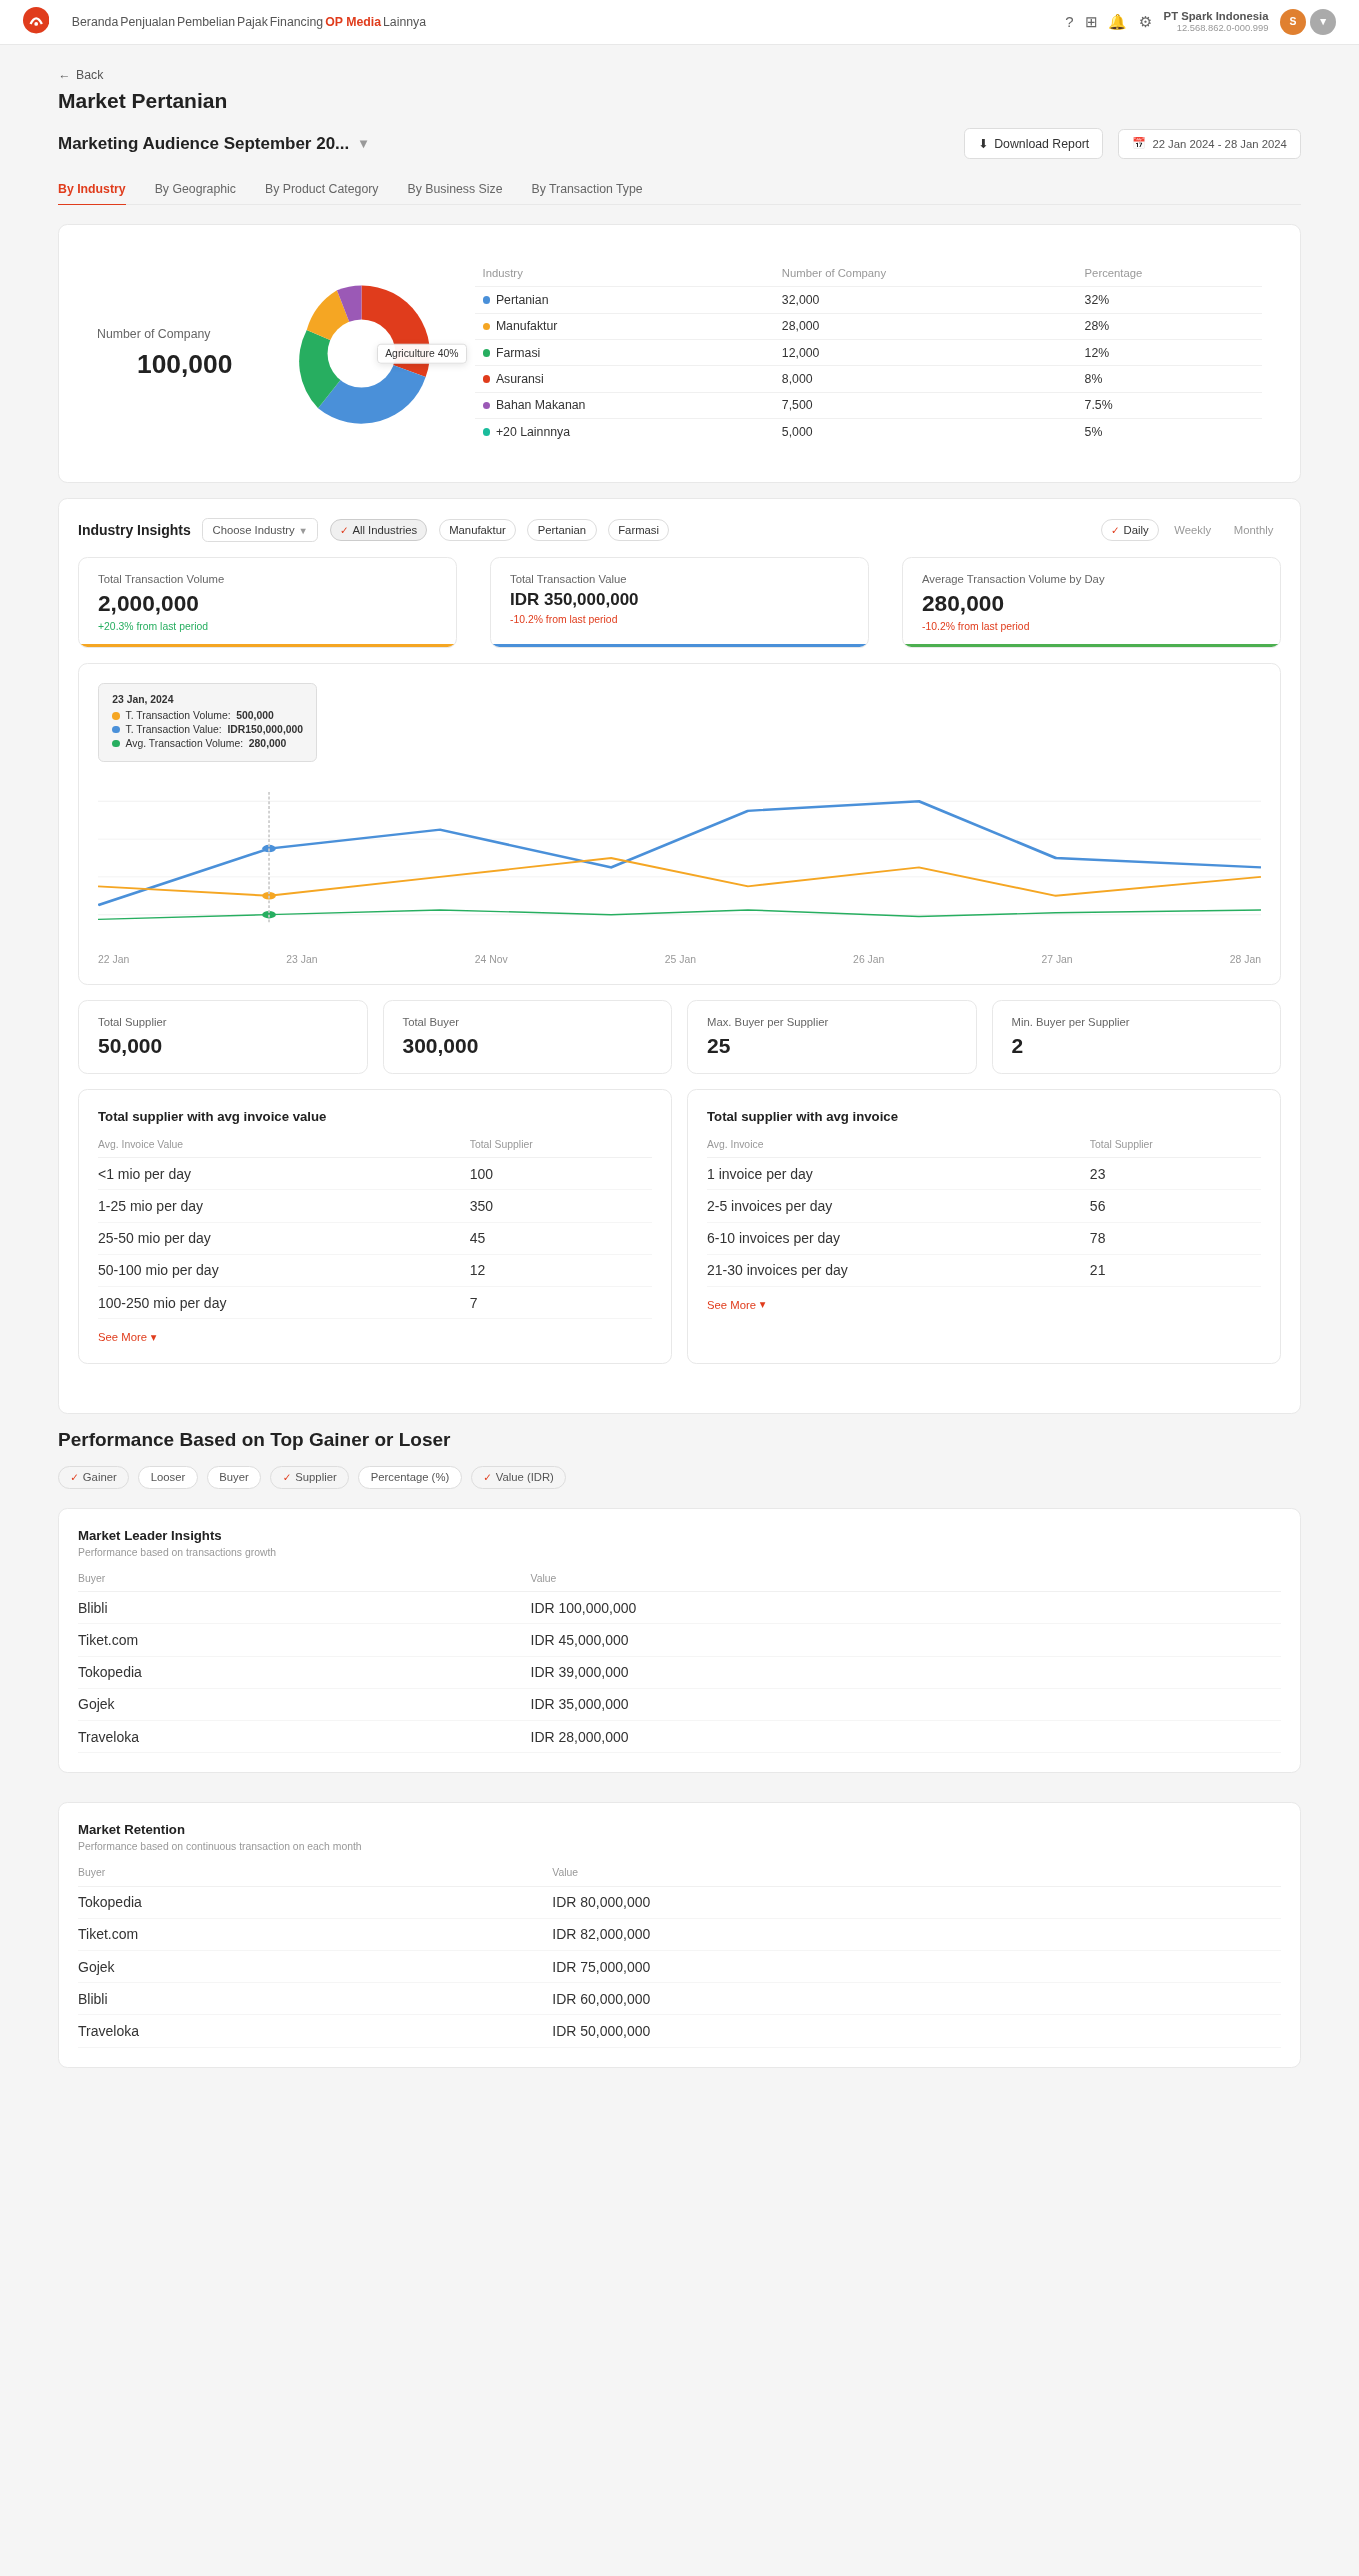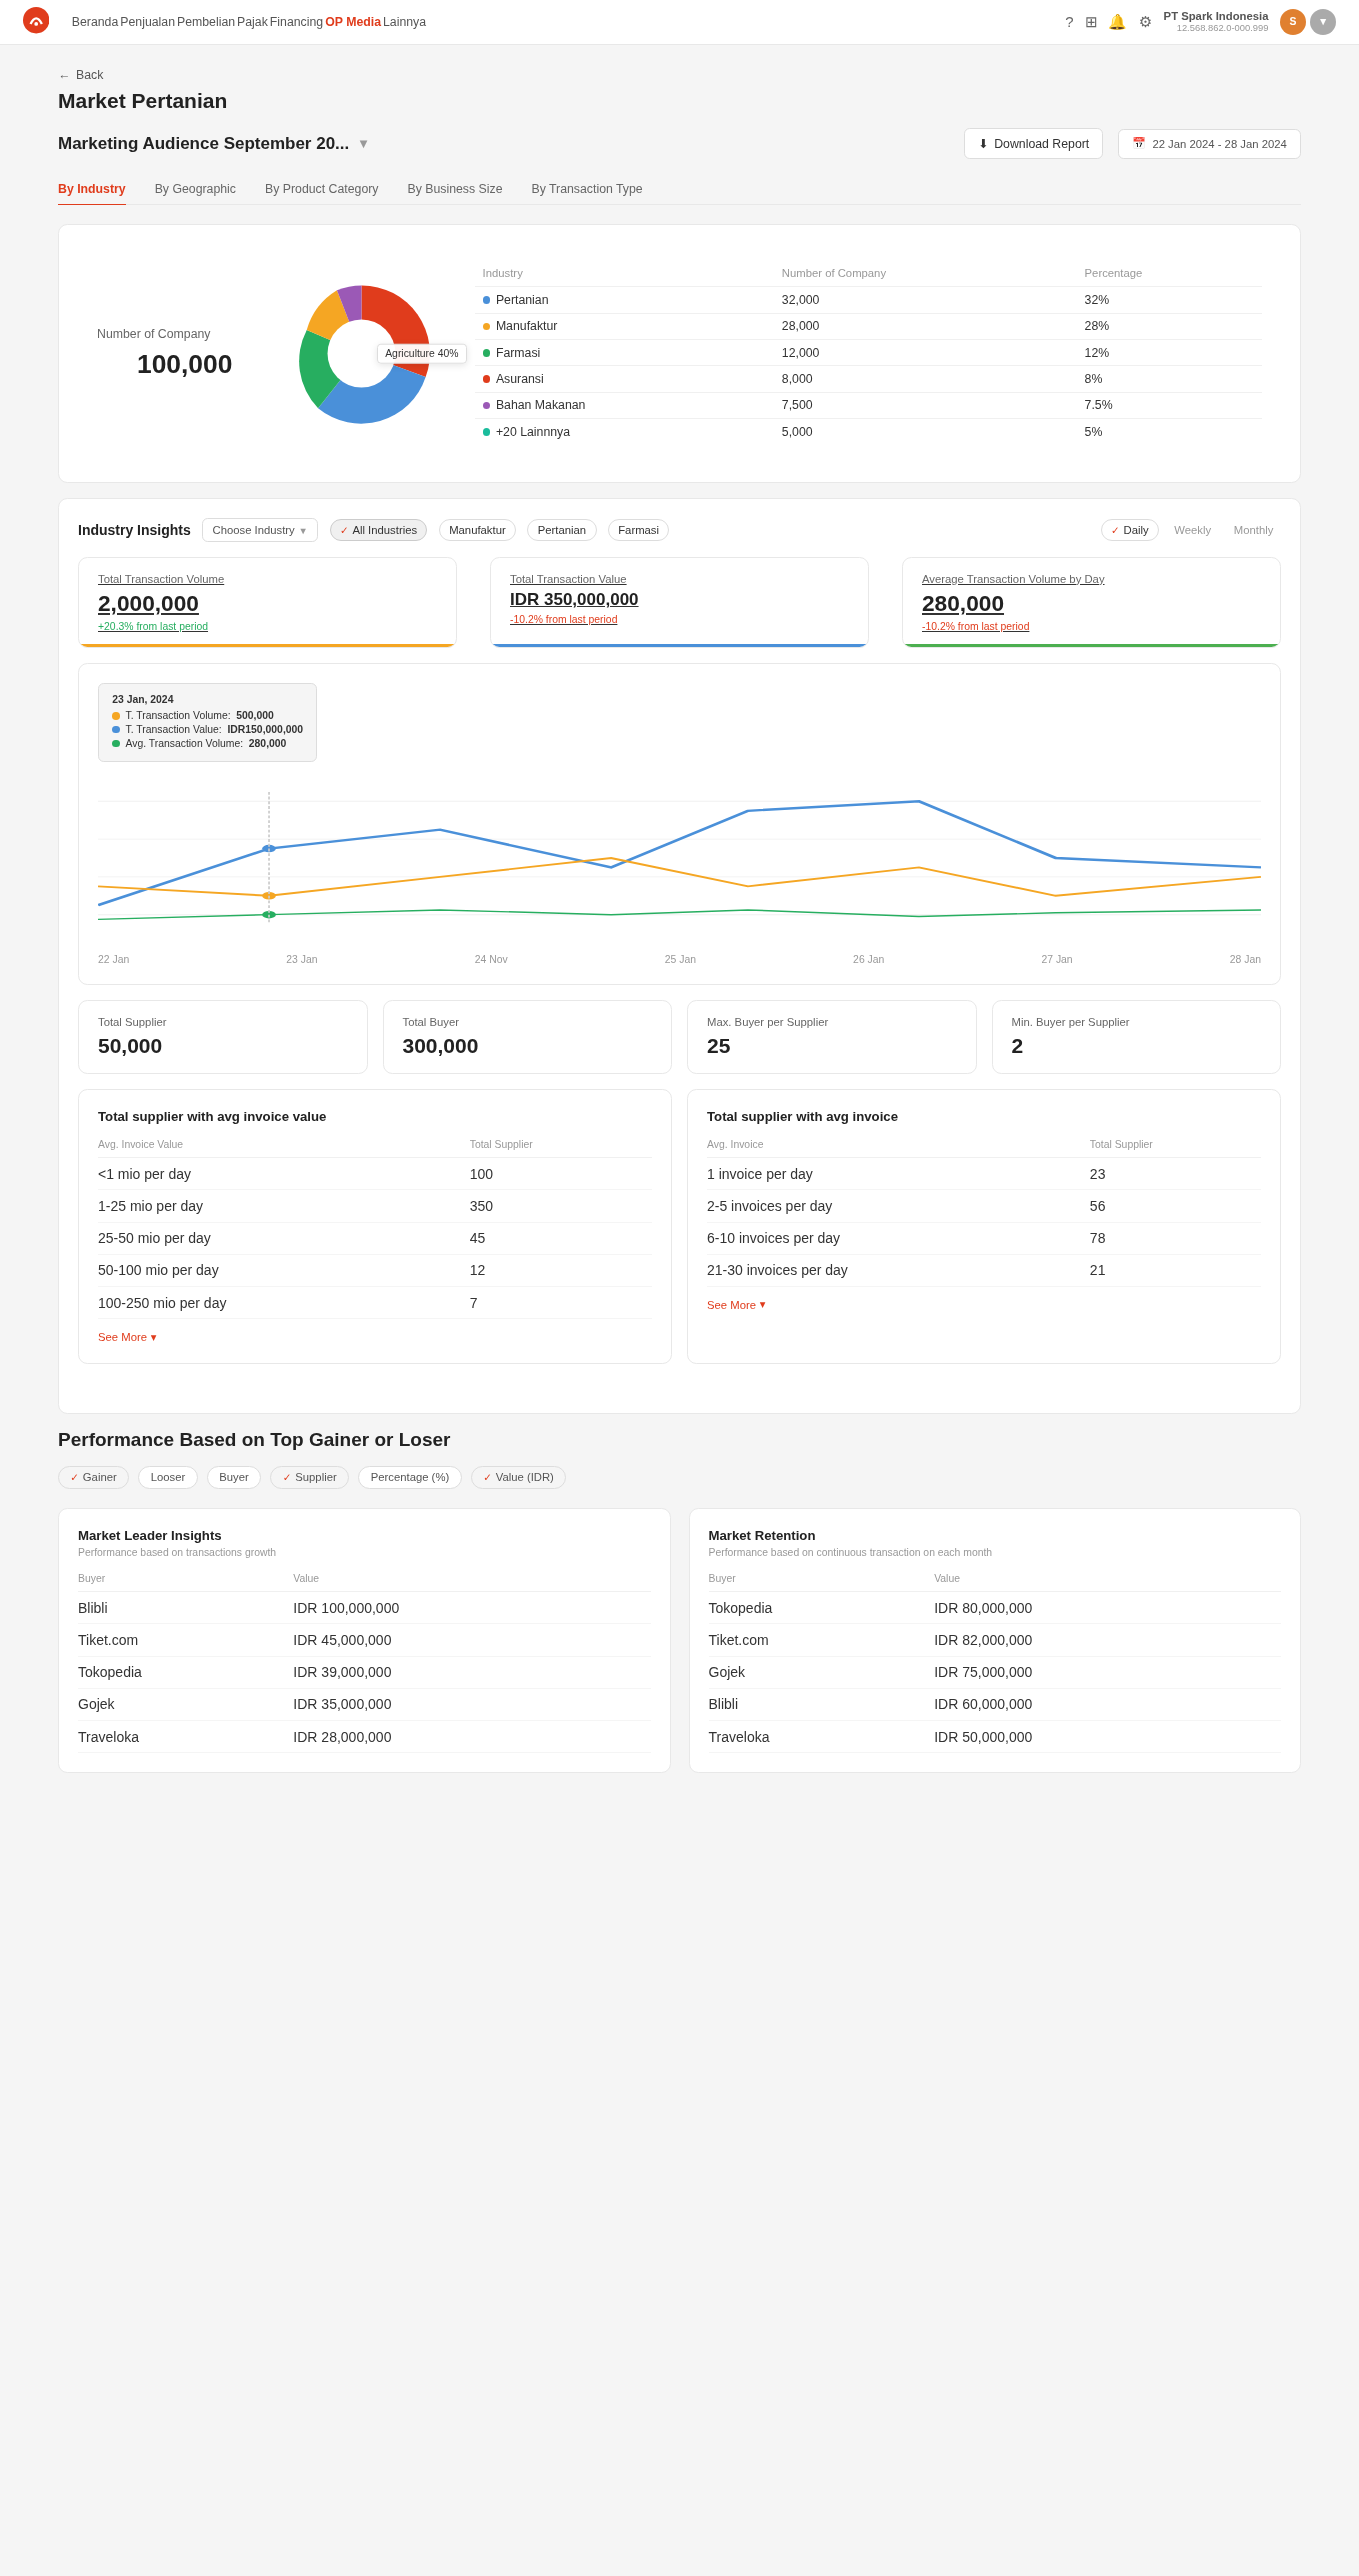--- a/index.html
+++ b/index.html
@@ -62,21 +62,21 @@
     .insights-title { font-size: 14px; font-weight: 700; color: #222; }
     .filter-btn { display: flex; align-items: center; gap: 3.8px; background: #fff; border: 0.9px solid #ddd; border-radius: 5.7px; padding: 4.7px 9.4px; font-size: 11.3px; color: #555; cursor: pointer; }
     .filter-tag { display: flex; align-items: center; gap: 3.8px; background: #fff; border: 0.9px solid #ddd; border-radius: 19px; padding: 3.8px 9.4px; font-size: 11.3px; color: #333; cursor: pointer; }
     .filter-tag.active { background: #f0f0f0; border-color: #ccc; }
     .filter-tag .check { color: #e03c1c; font-size: 10.4px; }
     .time-filters { display: flex; gap: 7.6px; margin-left: auto; align-items: center; }
     .time-btn { font-size: 11.3px; color: #999; cursor: pointer; padding: 3.8px 7.6px; }
     .time-btn.active { display: flex; align-items: center; gap: 3.8px; background: #fff; border: 0.9px solid #ddd; border-radius: 19px; color: #333; padding: 3.8px 9.4px; }
 
     
-    .metrics-row { display: grid; grid-template-columns: repeat(3, 1fr); gap: 33px; margin-bottom: 15px; text-decoration: underline; }
+    .metrics-row { display: grid; grid-template-columns: repeat(3, 1fr); gap: 33px; margin-bottom: 15px; }
     .metric-card { background: #fff; border-radius: 9.4px; border: 0.9px solid #e8e8e8; padding: 15px 19px; overflow: hidden; position: relative; }
     .metric-card::after { content: ''; position: absolute; bottom: 0; left: 0; right: 0; height: 2.8px; }
     .metric-card.yellow::after { background: #f5a623; }
     .metric-card.blue::after { background: #4a90d9; }
     .metric-card.green::after { background: #4caf50; }
     .metric-label { font-size: 11.3px; color: #666; margin-bottom: 5.7px; }
     .metric-value { font-size: 22.7px; font-weight: 700; color: #222; margin-bottom: 3.8px; }
     .metric-change { font-size: 10.4px; }
     .metric-change.positive { color: #27ae60; }
     .metric-change.negative { color: #e03c1c; }
@@ -101,21 +101,21 @@
     .see-more { color: #e03c1c; font-size: 11.3px; cursor: pointer; margin-top: 11.3px; display: flex; align-items: center; gap: 3.8px; }
 
     
     .performance-title { font-size: 19px; font-weight: 700; color: #222; margin-bottom: 15px; }
     .perf-filters { display: flex; gap: 9.4px; margin-bottom: 19px; flex-wrap: wrap; }
     .perf-tag { display: flex; align-items: center; gap: 3.8px; background: #fff; border: 0.9px solid #ddd; border-radius: 19px; padding: 4.7px 11.3px; font-size: 11.3px; color: #555; cursor: pointer; }
     .perf-tag.active { background: #f5f5f5; }
     .perf-tag .check { color: #e03c1c; font-size: 10.4px; }
 
     
-    .perf-tables { display: grid; grid-template-columns: 1fr 1fr; gap: 18px; }
+    .perf-tables { display: grid; grid-template-columns: 1fr; gap: 29px; }
     .perf-table-card { background: #fff; border-radius: 9.4px; border: 0.9px solid #e8e8e8; padding: 19px; }
     .perf-table-title { font-size: 13.2px; font-weight: 700; color: #222; margin-bottom: 3.8px; }
     .perf-table-subtitle { font-size: 10.4px; color: #999; margin-bottom: 15px; }
 
     
     .chevron { font-size: 9.4px; color: #999; }
 
     
     svg.pie { width: 151px; height: 151px; }
   </style>

